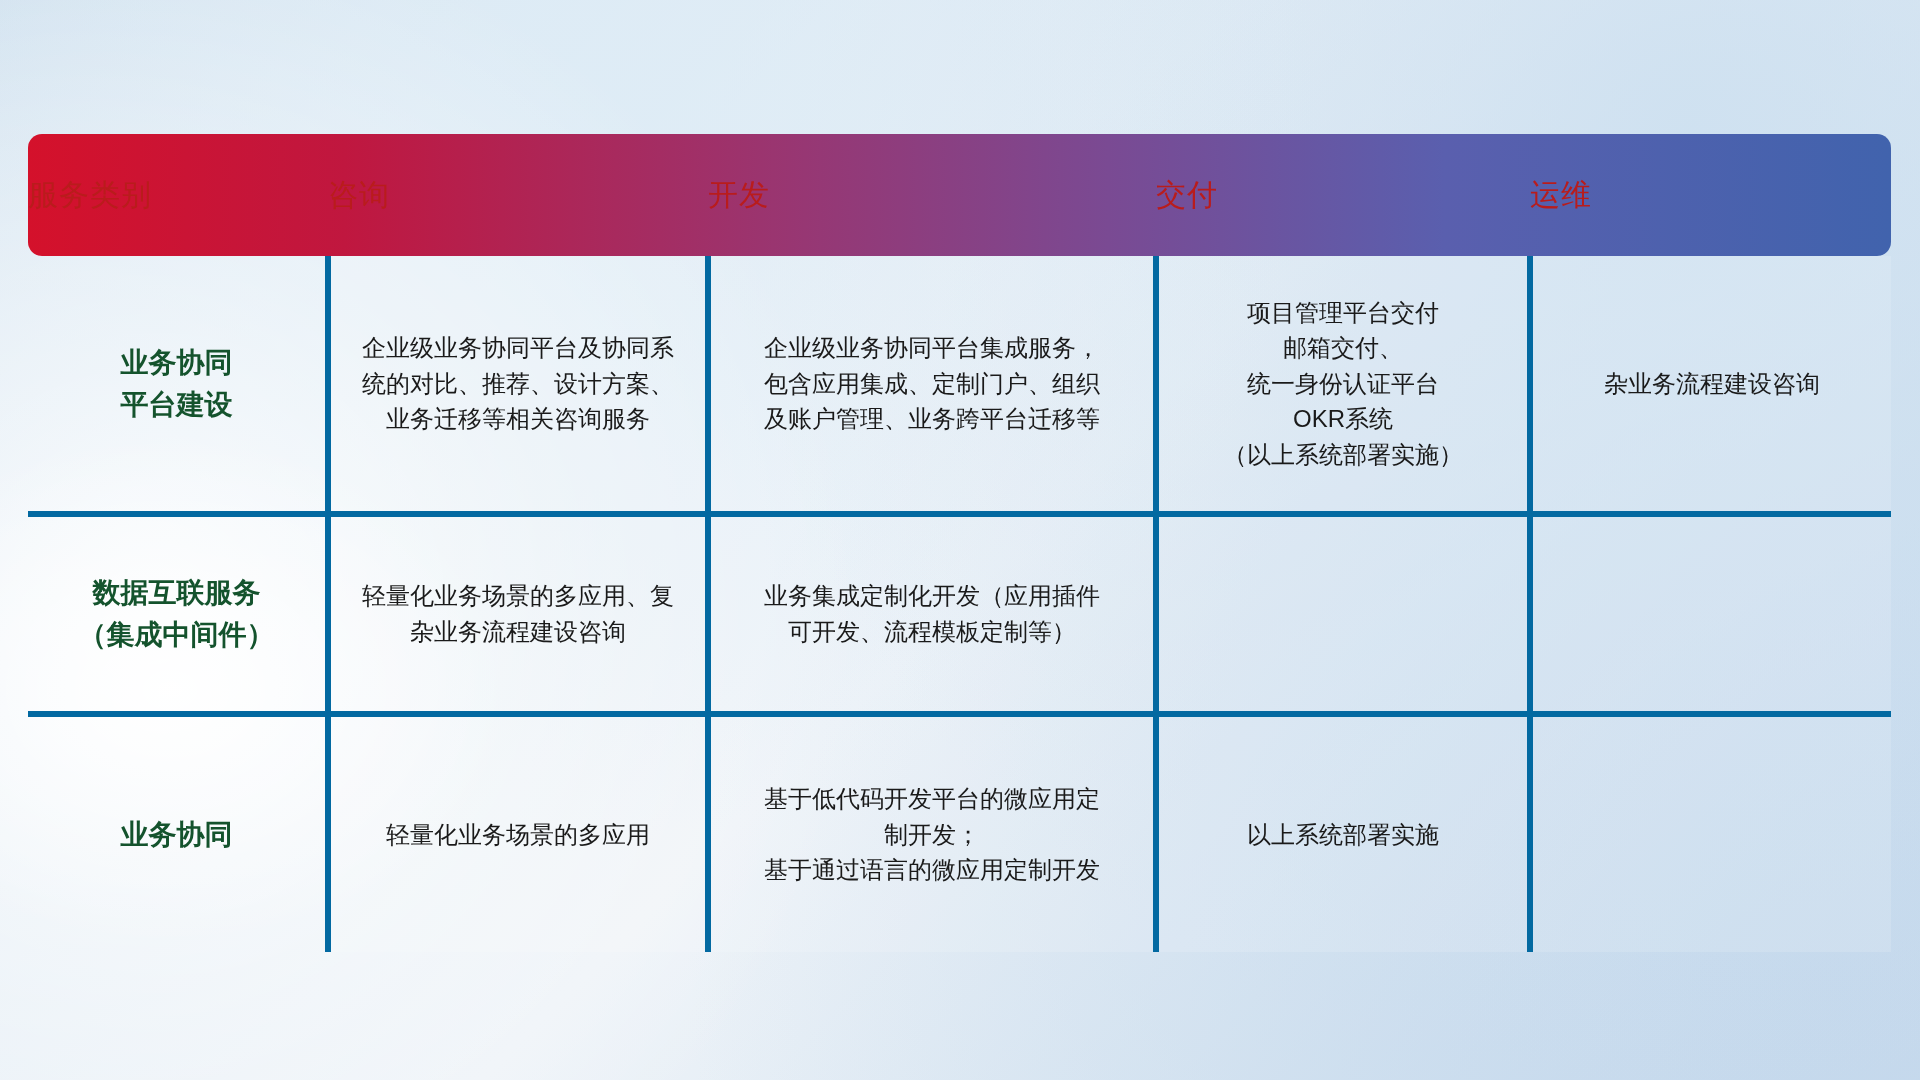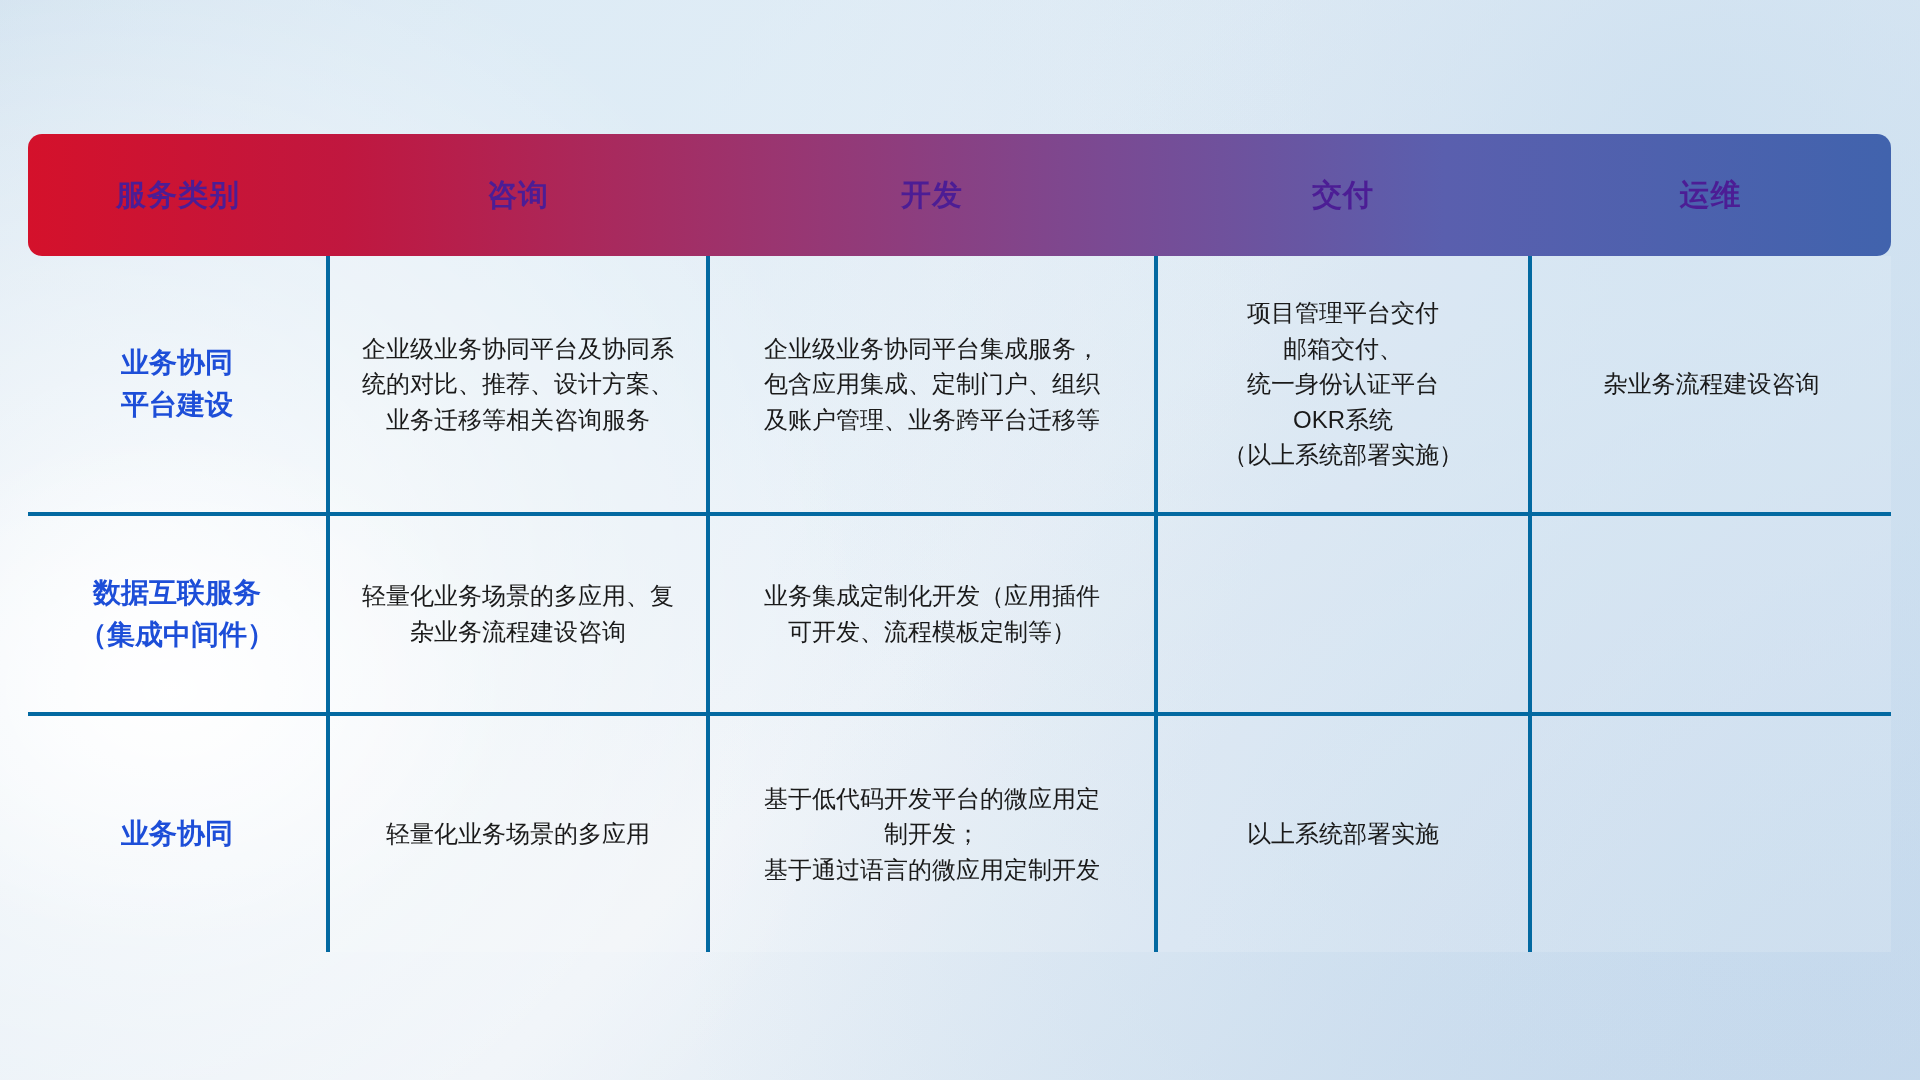--- a/index.html
+++ b/index.html
@@ -43,25 +43,25 @@
     width: 100%;
     border-collapse: collapse;
     table-layout: fixed;
   }
 
   
   thead tr {
     height: 122px;
   }
   thead th {
-    color: #4c1d95;
+    color: #b91c1c;
     font-size: 30px;
-    font-weight: bold;
+    font-weight: normal;
     letter-spacing: 1px;
-    text-align: center;
+    text-align: left;
     vertical-align: middle;
     position: relative;
     border: none;
   }
   .header-bg {
     position: absolute;
     left: 0;
     top: 0;
     width: 1863px;
     height: 122px;
@@ -69,36 +69,36 @@
     border-radius: 14px;
     z-index: 0;
   }
   .th-inner {
     position: relative;
     z-index: 2;
   }
 
   
   tbody td {
-    border: 4px solid #0369a1;
+    border: 6px solid #0369a1;
     background: rgba(255,255,255,0.14);
     font-size: 24px;
     color: #1a1a1a;
     text-align: center;
     vertical-align: middle;
     line-height: 1.48;
     padding: 14px 18px;
   }
   tbody tr.r1 { height: 258px; }
   tbody tr.r2 { height: 200px; }
   tbody tr.r3 { height: 238px; }
 
   td.cat {
     border-left: none;
-    color: #1d4ed8;
+    color: #14532d;
     font-weight: bold;
     font-size: 28px;
     line-height: 1.5;
     background: transparent;
   }
   td.last { border-right: none; }
   tbody tr:first-child td { border-top: none; margin-top: 32px; }
   tbody tr:last-child td { border-bottom: none; margin-top: 48px; }
 
   .cell-text { white-space: pre-line; }

